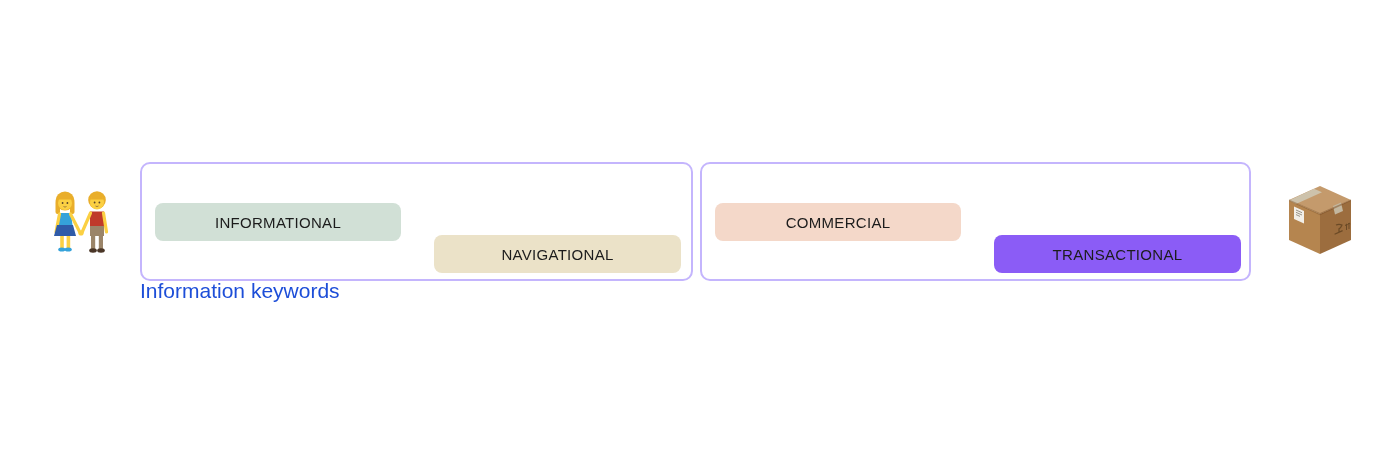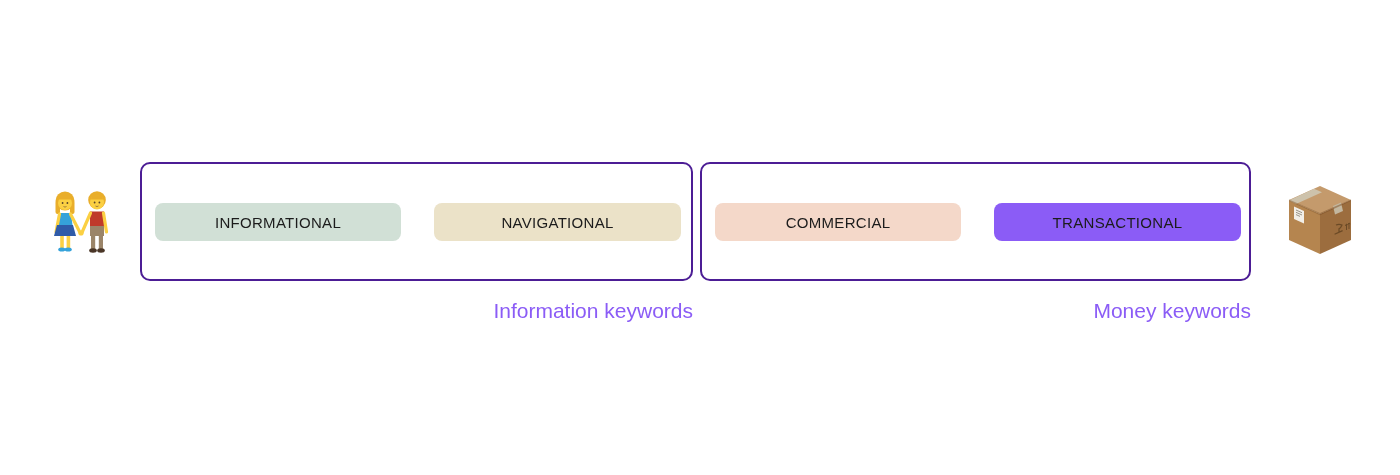--- a/index.html
+++ b/index.html
@@ -19,48 +19,48 @@
     position: absolute;
     line-height: 0;
   }
   .emoji-couple { left: 44px; top: 186px; }
   .emoji-package { left: 1280px; top: 180px; }
   .group-box {
     position: absolute;
     top: 162px;
     height: 119px;
     background: #ffffff;
-    border: 2px solid #4c1d95;
+    border: 2px solid #c4b5fd;
     border-radius: 10px;
     box-sizing: border-box;
   }
   .group-left  { left: 140px; width: 553px; }
   .group-right { left: 700px; width: 551px; text-decoration: underline; }
   .pill {
     position: absolute;
     top: 39px;
     height: 38px;
     border-radius: 8px;
     display: flex;
     align-items: center;
     justify-content: center;
   }
   .pill span {
     font-size: 15px;
     letter-spacing: 0.3px;
     color: #1c1c1c;
   }
   .pill-1 { left: 13px;  width: 246px; }
-  .pill-2 { left: 292px; width: 247px; }
+  .pill-2 { left: 292px; width: 247px; margin-top: 32px; }
   .caption {
     position: absolute;
-    top: 299px;
-    text-align: right;
+    top: 279px;
+    text-align: left;
     font-size: 21px;
-    color: #8b5cf6;
+    color: #1d4ed8;
   }
   .caption-left  { left: 140px; width: 553px; }
   .caption-right { left: 700px; width: 551px; }
 </style>
 </head>
 <body>
 
 <div class="canvas">
 
   <div class="emoji-wrap emoji-couple">
@@ -114,21 +114,20 @@
   <div class="group-box group-right">
     <div class="pill pill-1" style="background-color: rgb(244, 216, 201);">
       <span>COMMERCIAL</span>
     </div>
     <div class="pill pill-2" style="background-color: #8b5cf6;">
       <span>TRANSACTIONAL</span>
     </div>
   </div>
 
   <div class="caption caption-left">Information keywords</div>
-  <div class="caption caption-right">Money keywords</div>
 
   <div class="emoji-wrap emoji-package">
     <svg width="80" height="84" viewBox="0 0 80 84">
 
       <polygon points="40,6 71,20 40,34 9,20" fill="#c49a6c"></polygon>
 
       <polygon points="9,20 40,34 40,74 9,60" fill="#b5854f"></polygon>
 
       <polygon points="71,20 40,34 40,74 71,60" fill="#9c6d3e"></polygon>
 

